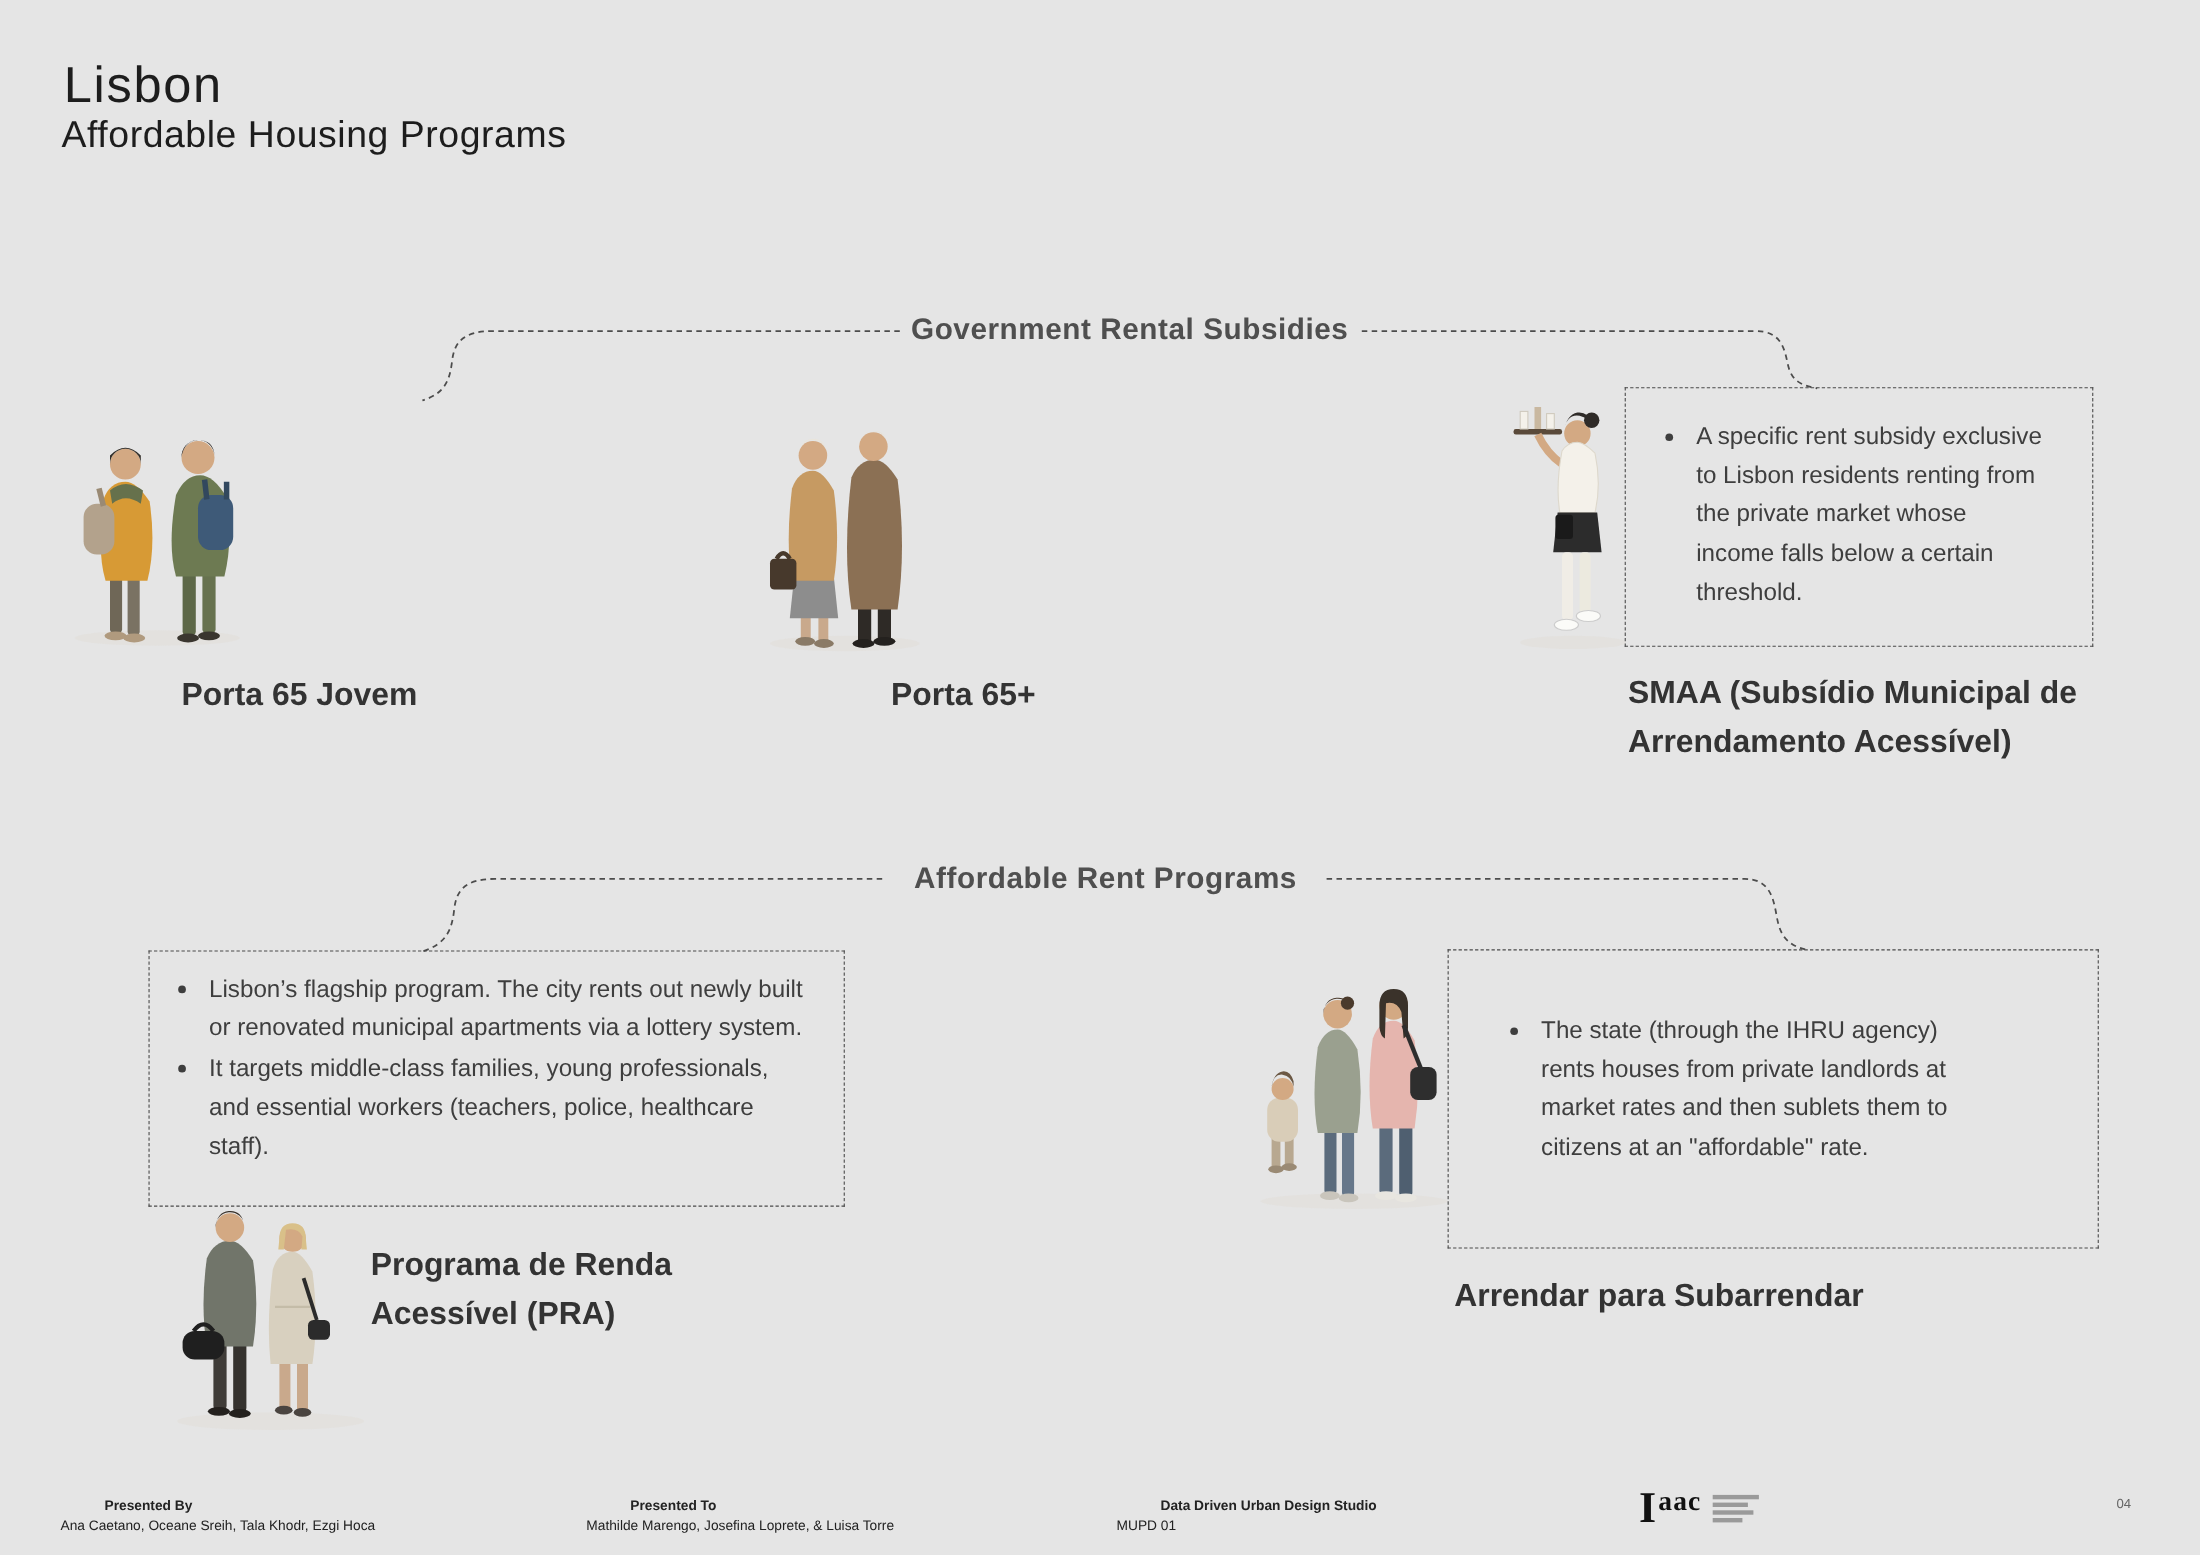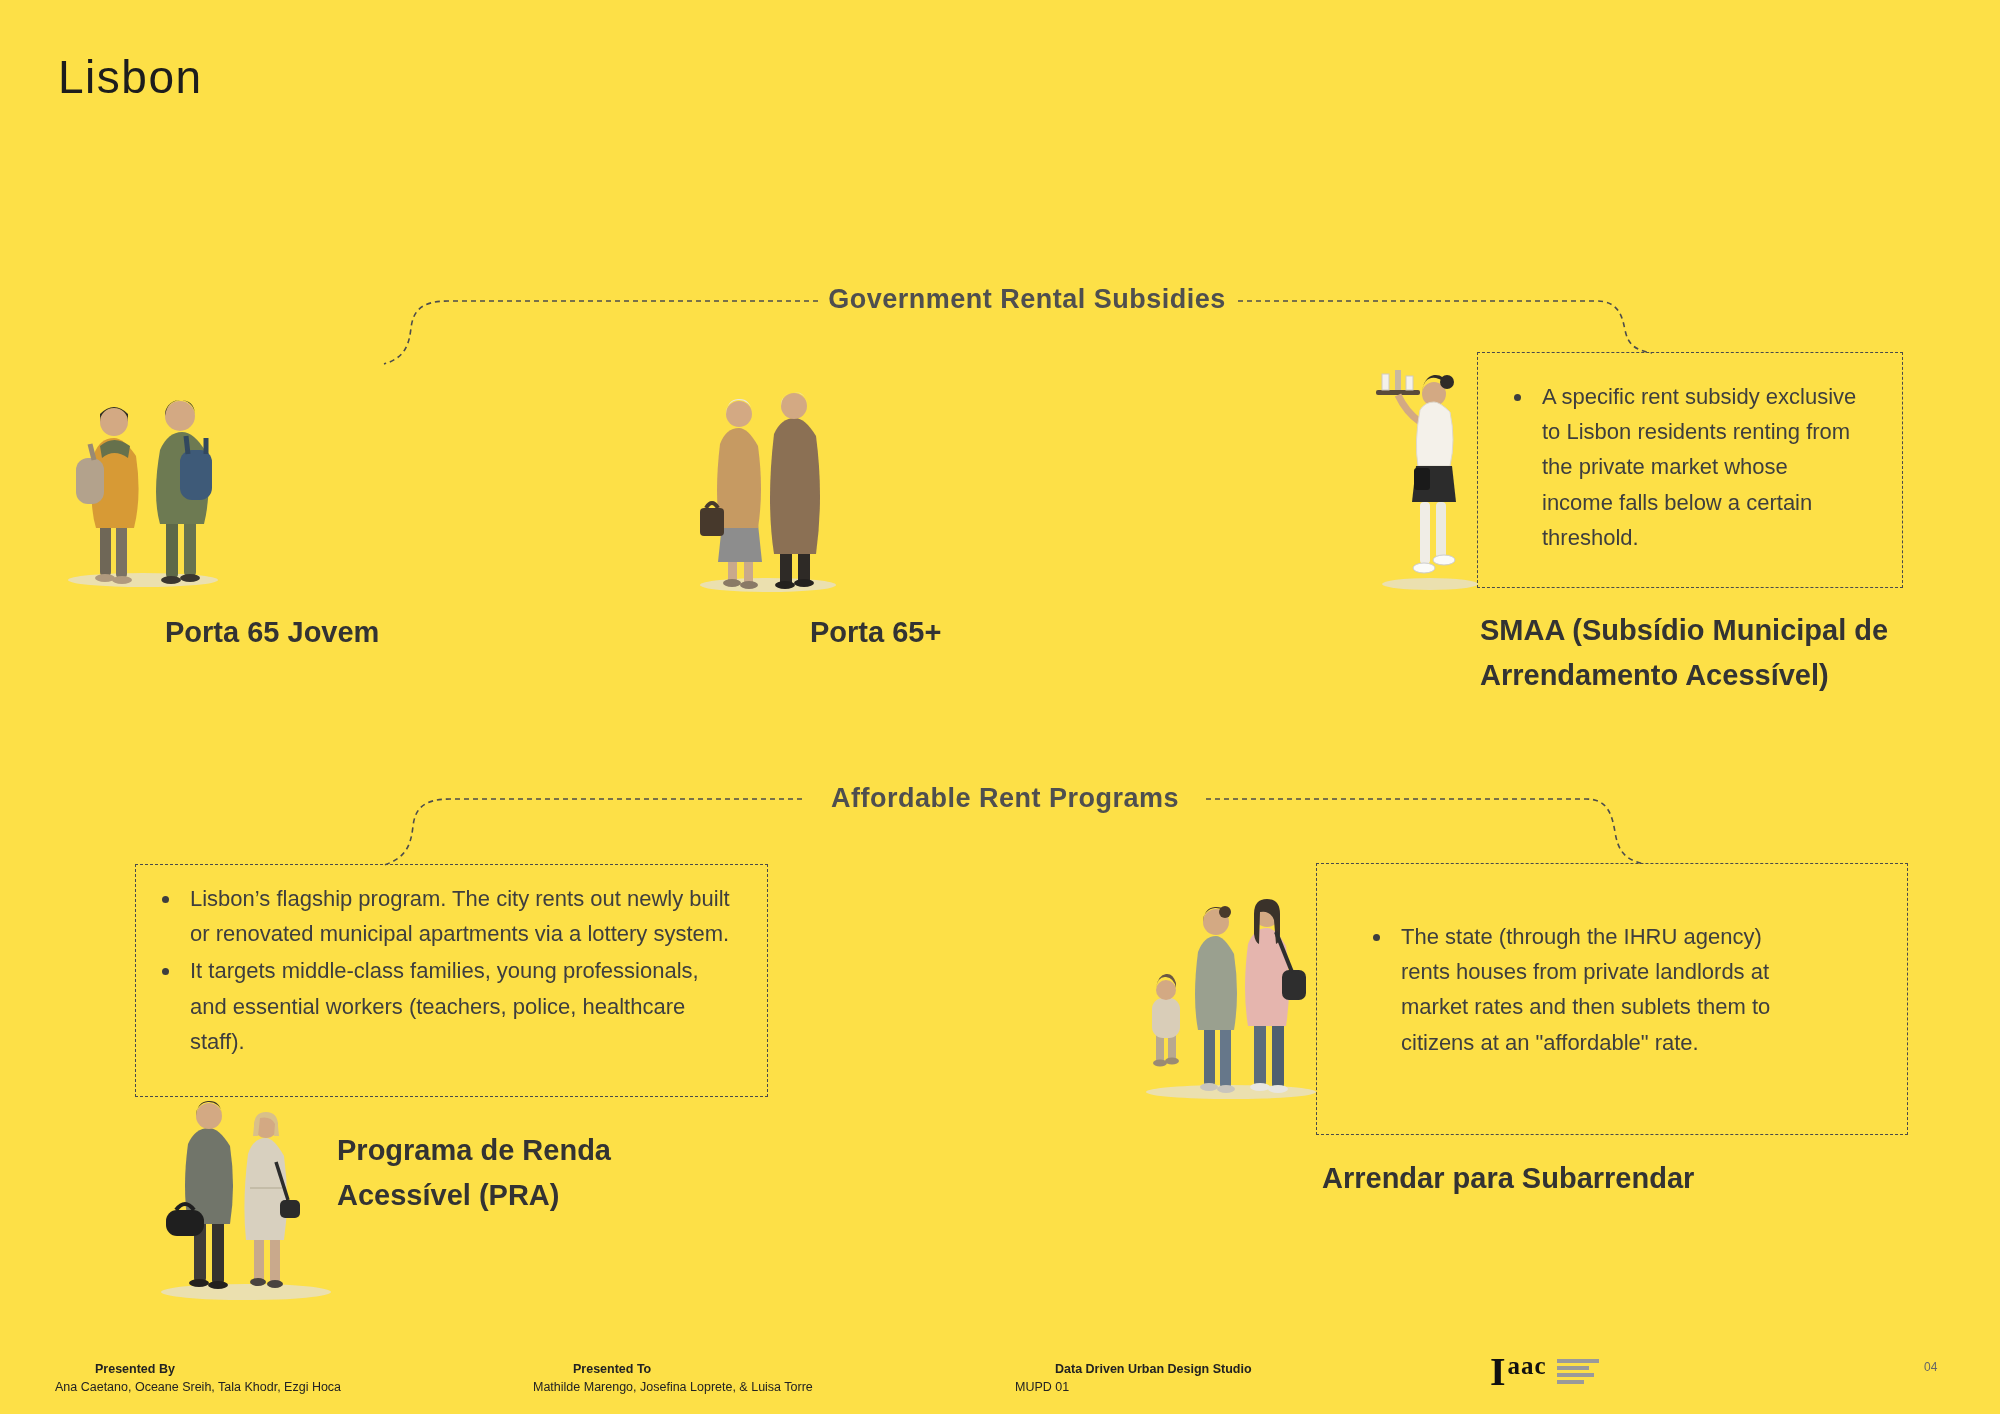--- a/index.html
+++ b/index.html
@@ -1,19 +1,19 @@
 <!DOCTYPE html>
 <html><head>
 <meta charset="utf-8">
 <style>
   * { margin:0; padding:0; box-sizing:border-box; }
   html,body { background:#ffffff; }
   body { font-family:"Liberation Sans", sans-serif; }
 
-  .canvas { position:relative; width:2000px; height:1414px; background:#fde047; overflow:hidden; }
+  .canvas { position:relative; width:2000px; height:1414px; background:#e5e5e5; overflow:hidden; }
 
   .title    { position:absolute; left:58px;  top:50px;  font-size:46px; letter-spacing:1.5px; color:#1d1d1d; font-weight:400; }
   .subtitle { position:absolute; left:56px;  top:104px; font-size:34px; letter-spacing:.5px;  color:#1d1d1d; font-weight:400; }
 
   .section-label { position:absolute; font-size:27px; color:#4f4f4f; letter-spacing:.5px; text-align:center; font-weight:700; }
   #label-1 { left:822px; top:284px; width:410px; }
   #label-2 { left:805px; top:783px; width:400px; }
 
   svg.connectors { position:absolute; left:0; top:0; pointer-events:none; }
   .connectors path { fill:none; stroke:#4c4c4c; stroke-width:1.6; stroke-dasharray:5 4; }
@@ -59,20 +59,21 @@
   .logo-lines i:nth-child(3){ width:37px; } .logo-lines i:nth-child(4){ width:27px; }
 
   .pagenum { position:absolute; left:1924px; top:1360px; font-size:12px; color:#666; }
 </style>
 </head>
 <body>
 
 <div class="canvas">
 
   <div class="title">Lisbon</div>
+  <div class="subtitle">Affordable Housing Programs</div>
 
   <svg class="connectors" width="2000" height="1414" viewBox="0 0 2000 1414">
     <path d="M 818 301 L 448 301 C 420 301 413 312 411 328 C 409 346 404 358 384 364"></path>
     <path d="M 1238 301 L 1596 301 C 1618 301 1622 315 1625 330 C 1628 344 1634 350 1652 353"></path>
     <path d="M 802 799 L 450 799 C 422 799 415 810 413 826 C 411 845 406 858 384 865"></path>
     <path d="M 1206 799 L 1586 799 C 1608 799 1612 815 1615 832 C 1618 850 1624 860 1645 864"></path>
   </svg>
 
   <div class="section-label" id="label-1">Government Rental Subsidies</div>
   <div class="section-label" id="label-2">Affordable Rent Programs</div>

